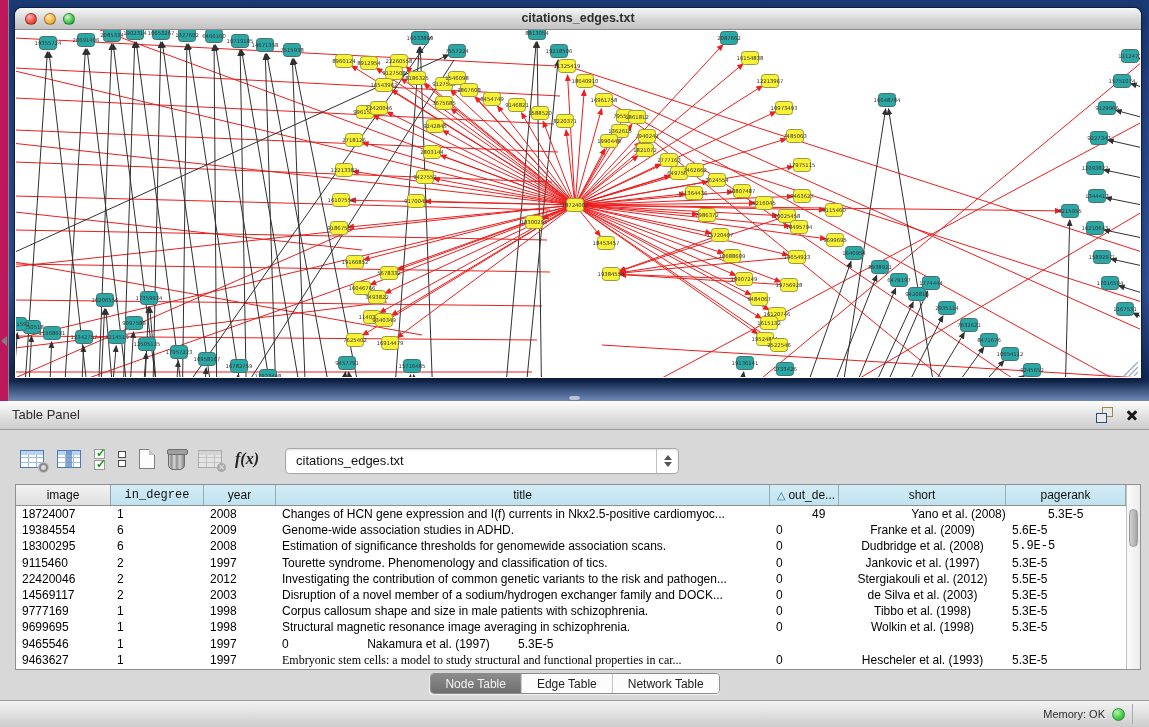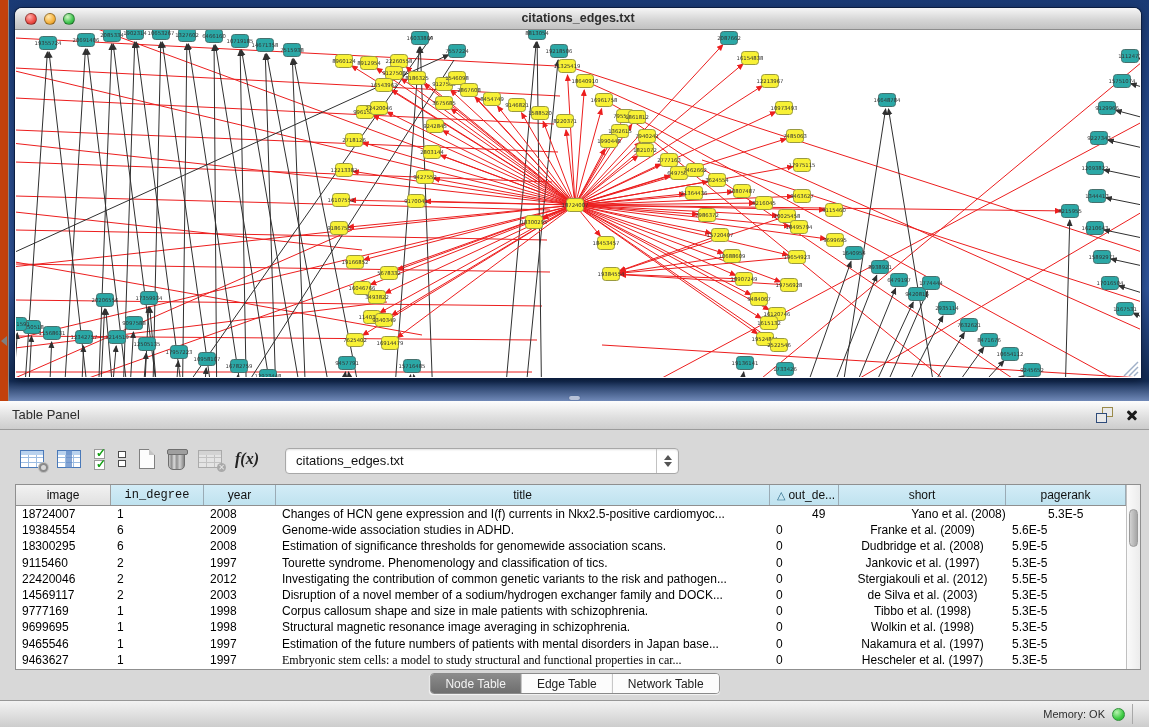--- a/index.html
+++ b/index.html
@@ -1,17 +1,17 @@
 <!DOCTYPE html>
 <html><head>
 <meta charset="utf-8">
 <style>
   * { margin:0; padding:0; box-sizing:border-box; }
   body { background:#b9b9b9; font-family:"Liberation Sans", sans-serif; }
-  .screen { position:relative; width:1149px; height:727px; background:#c2410c; overflow:hidden; }
+  .screen { position:relative; width:1149px; height:727px; background:#be185d; overflow:hidden; }
 
   
   .desktop { position:absolute; left:8px; top:0; width:1141px; height:401px;
     background:linear-gradient(180deg,#1a3a74 0%,#27498a 35%,#2f549a 72%,#122a52 95%,#7089b8 100%);
     border-left:1px solid #8a8a8a; }
   .net-window { position:absolute; left:6px; top:8px; width:1126px; height:370px;
     border-radius:7px 7px 0 0; box-shadow:0 0 0 1px #0b1d40, 0 2px 8px rgba(0,0,0,.45); background:#fff; }
   .titlebar { position:relative; height:22px; border-radius:7px 7px 0 0;
     background:linear-gradient(180deg,#f6f6f6,#d6d6d6 55%,#c2c2c2); border-bottom:1px solid #8d8d8d; }
   .title-text { position:absolute; left:0; right:0; top:0; text-align:center; line-height:21px;
@@ -917,21 +917,21 @@
             <div class="td center" style="width: 167px;">Franke et al. (2009)</div>
             <div class="td" style="width: 120px;">5.6E-5</div>
           </div>
           <div class="tr">
             <div class="td" style="width: 95px;">18300295</div>
             <div class="td" style="width: 93px;">6</div>
             <div class="td" style="width: 72px;">2008</div>
             <div class="td" style="width: 494px;">Estimation of significance thresholds for genomewide association scans.</div>
             <div class="td" style="width: 69px;">0</div>
             <div class="td center" style="width: 167px;">Dudbridge et al. (2008)</div>
-            <div class="td" style="width: 120px;">5.9E-5</div>
+            <div class="td" style="width: 120px; font-family: Liberation Mono, monospace;">5.9E-5</div>
           </div>
           <div class="tr">
             <div class="td" style="width: 95px;">9115460</div>
             <div class="td" style="width: 93px;">2</div>
             <div class="td" style="width: 72px;">1997</div>
             <div class="td" style="width: 494px;">Tourette syndrome. Phenomenology and classification of tics.</div>
             <div class="td" style="width: 69px;">0</div>
             <div class="td center" style="width: 167px;">Jankovic et al. (1997)</div>
             <div class="td" style="width: 120px;">5.3E-5</div>
           </div>
@@ -968,32 +968,31 @@
             <div class="td" style="width: 72px;">1998</div>
             <div class="td" style="width: 494px;">Structural magnetic resonance image averaging in schizophrenia.</div>
             <div class="td" style="width: 69px;">0</div>
             <div class="td center" style="width: 167px;">Wolkin et al. (1998)</div>
             <div class="td" style="width: 120px;">5.3E-5</div>
           </div>
           <div class="tr">
             <div class="td" style="width: 95px;">9465546</div>
             <div class="td" style="width: 93px;">1</div>
             <div class="td" style="width: 72px;">1997</div>
-            <div class="td" style="width: 494px;">Estimation of the future numbers of patients with mental disorders in Japan base...</div>
             <div class="td" style="width: 69px;">0</div>
             <div class="td center" style="width: 167px;">Nakamura et al. (1997)</div>
             <div class="td" style="width: 120px;">5.3E-5</div>
           </div>
           <div class="tr">
             <div class="td" style="width: 95px;">9463627</div>
             <div class="td" style="width: 93px;">1</div>
             <div class="td" style="width: 72px;">1997</div>
             <div class="td" style="width: 494px; font-family: Liberation Serif, serif;">Embryonic stem cells: a model to study structural and functional properties in car...</div>
             <div class="td" style="width: 69px;">0</div>
-            <div class="td center" style="width: 167px;">Hescheler et al. (1997)</div>
+            <div class="td center" style="width: 167px;">Hescheler et al. (1993)</div>
             <div class="td" style="width: 120px;">5.3E-5</div>
           </div>
         </div>
       <div class="vscroll">
           <div class="vthumb"></div>
         </div>
     </div>
 
     <div class="tabs" id="tabs">
         <div class="tab active">Node Table</div>

